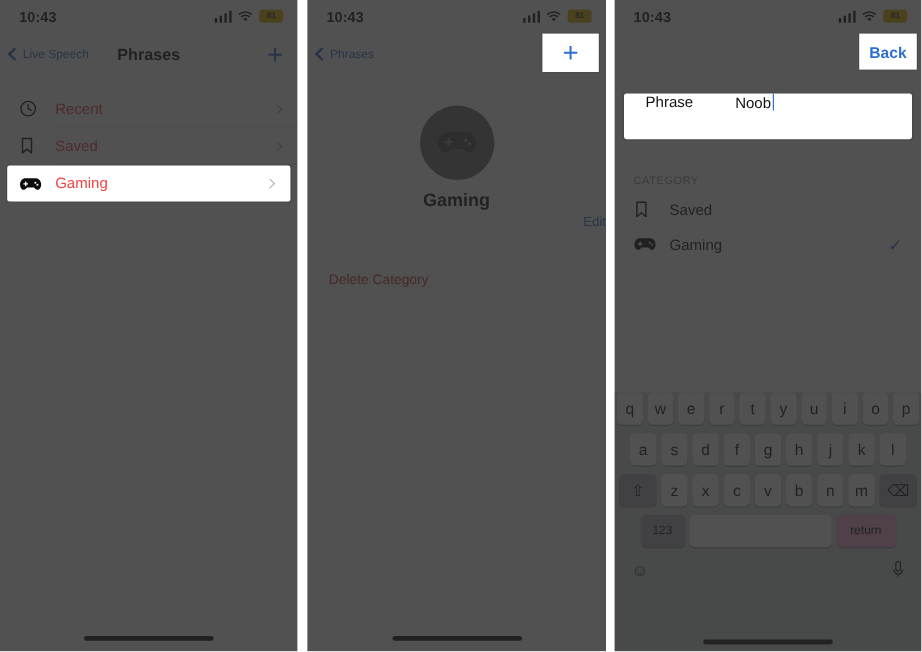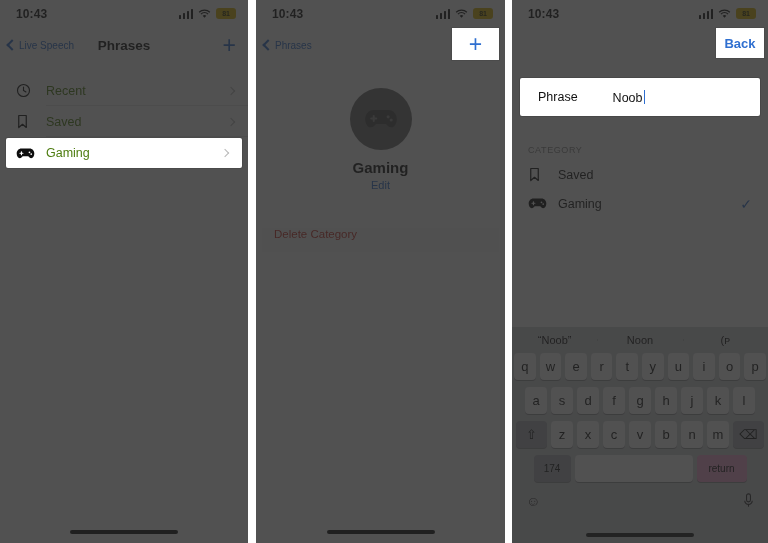--- a/index.html
+++ b/index.html
@@ -47,46 +47,46 @@
               font-weight:300; line-height:1; }
 
   
   .hl-box { position:absolute; background:#ffffff; box-shadow:0 0 0 1px rgba(0,0,0,.07); }
 
   
   .list { position:absolute; top:75px; left:0; right:0; }
   .row { position:relative; height:31px; display:flex; align-items:center;
          padding-left:16px; }
   .row .ic { width:22px; display:flex; align-items:center; justify-content:flex-start; }
-  .row .lbl { font-size:12.5px; color:#4d7c0f; margin-left:8px; }
+  .row .lbl { font-size:12.5px; color:#ef4444; margin-left:8px; }
   .row .chev { position:absolute; right:14px; width:6px; height:6px;
                border-right:1.5px solid #b8b8b8; border-top:1.5px solid #b8b8b8;
                transform:rotate(45deg); }
   .row-sep { position:absolute; left:46px; right:0; bottom:0; height:1px; background:#e3e3e3; }
 
   .row.gaming-hi { position:absolute; left:6px; right:6px; top:138px; height:30px;
                    background:#ffffff; border-radius:2px; z-index:60;
                    box-shadow:0 0 0 1px rgba(0,0,0,.08); padding-left:10px; }
 
   
   .avatar { position:absolute; top:88px; left:50%; transform:translateX(-50%);
             width:62px; height:62px; border-radius:50%; background:#6e6e6e;
             display:flex; align-items:center; justify-content:center; }
   .cat-name { position:absolute; top:159px; left:0; right:0; text-align:center;
               font-size:15px; font-weight:bold; color:#111; }
-  .cat-edit { position:absolute; top:179px; left:0; right:0; text-align:center;
+  .cat-edit { position:absolute; top:179px; left:0; right:0; text-align:right;
               font-size:11px; color:#2f6fd0; }
   .delete-card { position:absolute; top:228px; left:6px; right:6px; height:24px;
                  background:#fafafa; display:flex; align-items:flex-start; padding-left:12px; }
   .delete-card span { font-size:11.5px; color:#c8342c; }
 
   
   .phrase-card { position:absolute; top:78px; left:8px; right:8px; height:38px;
                  background:#ffffff; border-radius:2px; z-index:60;
-                 display:flex; align-items:center; padding-left:18px;
+                 display:flex; align-items:flex-start; padding-left:18px;
                  box-shadow:0 0 0 1px rgba(0,0,0,.10); }
   .phrase-lbl { font-size:12.5px; color:#111; }
   .phrase-val { font-size:12.5px; color:#111; margin-left:18px; position:relative;padding-left:17px; }
   .caret { display:inline-block; width:1.5px; height:14px; background:#2f6fd0;
            vertical-align:-2px; margin-left:1px; }
 
   .cat-hdr { position:absolute; top:145px; left:16px; font-size:9px;
              color:#8b8b8b; letter-spacing:.6px; }
   .cat-list { position:absolute; top:160px; left:0; right:0; }
   .cat-row { position:relative; height:29px; display:flex; align-items:center;
@@ -298,25 +298,20 @@
               <circle cx="15.6" cy="5.6" r="1" fill="#fff"></circle>
                 <circle cx="17.6" cy="7.6" r="1" fill="#fff"></circle>
             </svg>
           </span>
           <span class="lbl">Gaming</span>
           <span class="check">✓</span>
         </div>
       </div>
 
       <div class="kbd">
-        <div class="predict">
-          <div>“Noob”</div>
-          <div>Noon</div>
-          <div>(ᴘ</div>
-        </div>
 
         <div class="krow r1">
           <span class="key">q</span>
           <span class="key">w</span>
           <span class="key">e</span>
           <span class="key">r</span>
           <span class="key">t</span>
           <span class="key">y</span>
           <span class="key">u</span>
           <span class="key">i</span>
@@ -342,21 +337,21 @@
           <span class="key">x</span>
           <span class="key">c</span>
           <span class="key">v</span>
           <span class="key">b</span>
           <span class="key">n</span>
           <span class="key">m</span>
           <span class="key wide">⌫</span>
         </div>
 
         <div class="krow r4">
-          <span class="key num">174</span>
+          <span class="key num">123</span>
           <span class="key space"></span>
           <span class="key ret">return</span>
         </div>
 
         <div class="botrow">
           <span class="gl">☺</span>
           <svg width="11" height="16" viewBox="0 0 12 18">
             <rect x="3.8" y="1" width="4.4" height="9" rx="2.2" fill="none" stroke="#2d2d2d" stroke-width="1.2"></rect>
             <path d="M1.8 8.6a4.2 4.2 0 0 0 8.4 0" fill="none" stroke="#2d2d2d" stroke-width="1.2"></path>
             <path d="M6 12.8V15.4" stroke="#2d2d2d" stroke-width="1.2"></path>

